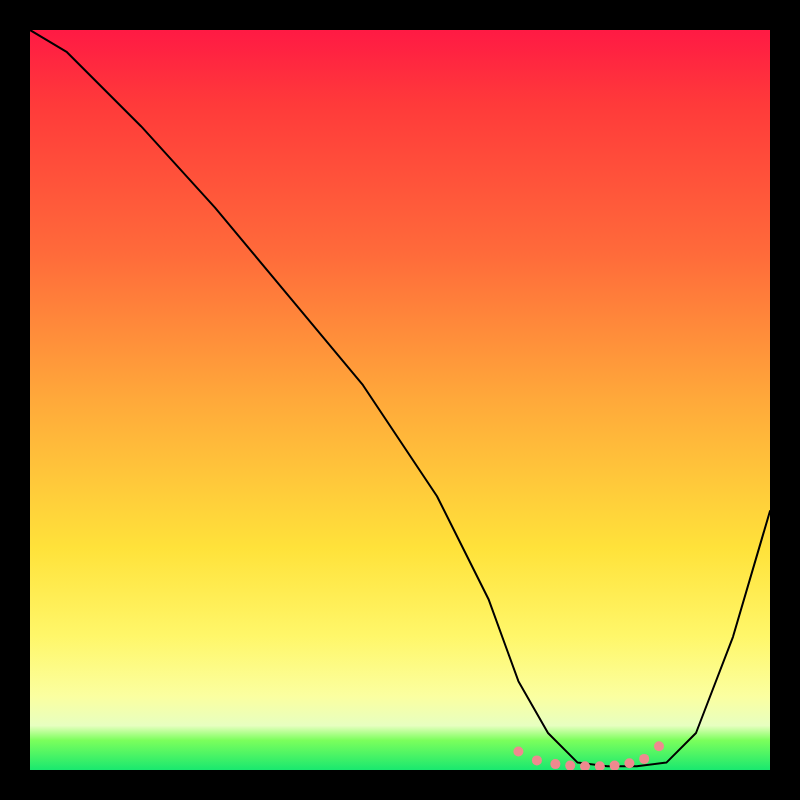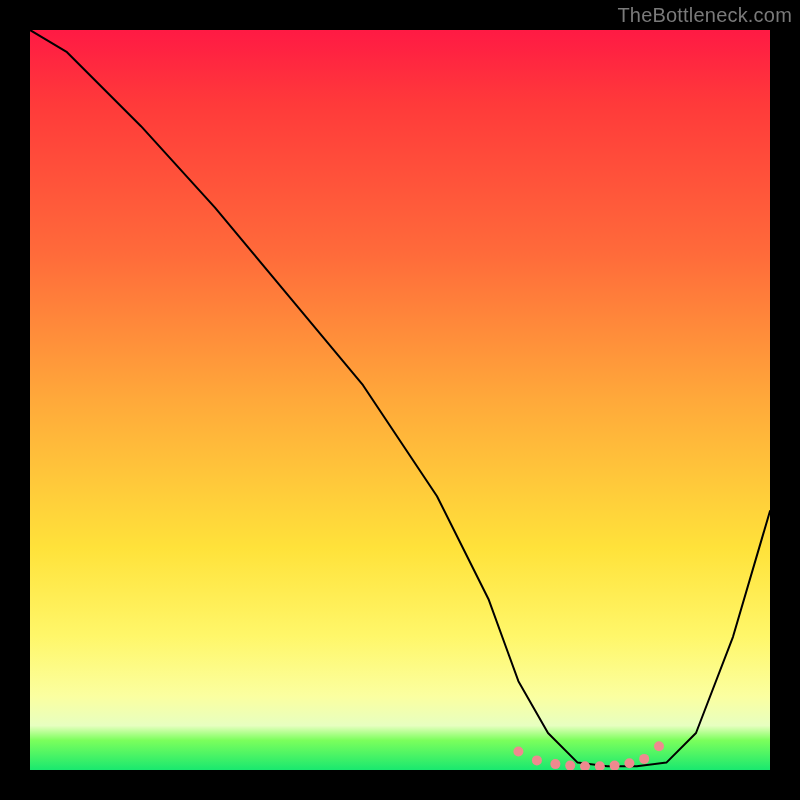--- a/index.html
+++ b/index.html
@@ -67,14 +67,13 @@
           <circle cx="540.2" cy="735.6" r="5" fill="#ef8a8f"></circle>
           <circle cx="555.0" cy="736.3" r="5" fill="#ef8a8f"></circle>
           <circle cx="569.8" cy="736.3" r="5" fill="#ef8a8f"></circle>
           <circle cx="584.6" cy="735.6" r="5" fill="#ef8a8f"></circle>
           <circle cx="599.4" cy="733.3" r="5" fill="#ef8a8f"></circle>
           <circle cx="614.2" cy="728.9" r="5" fill="#ef8a8f"></circle>
           <circle cx="629.0" cy="716.3" r="5" fill="#ef8a8f"></circle>
         </g>
     </svg>
   </div>
-  <div class="watermark">TheBottleneck.com</div>
 </div>
 
 </body></html>

